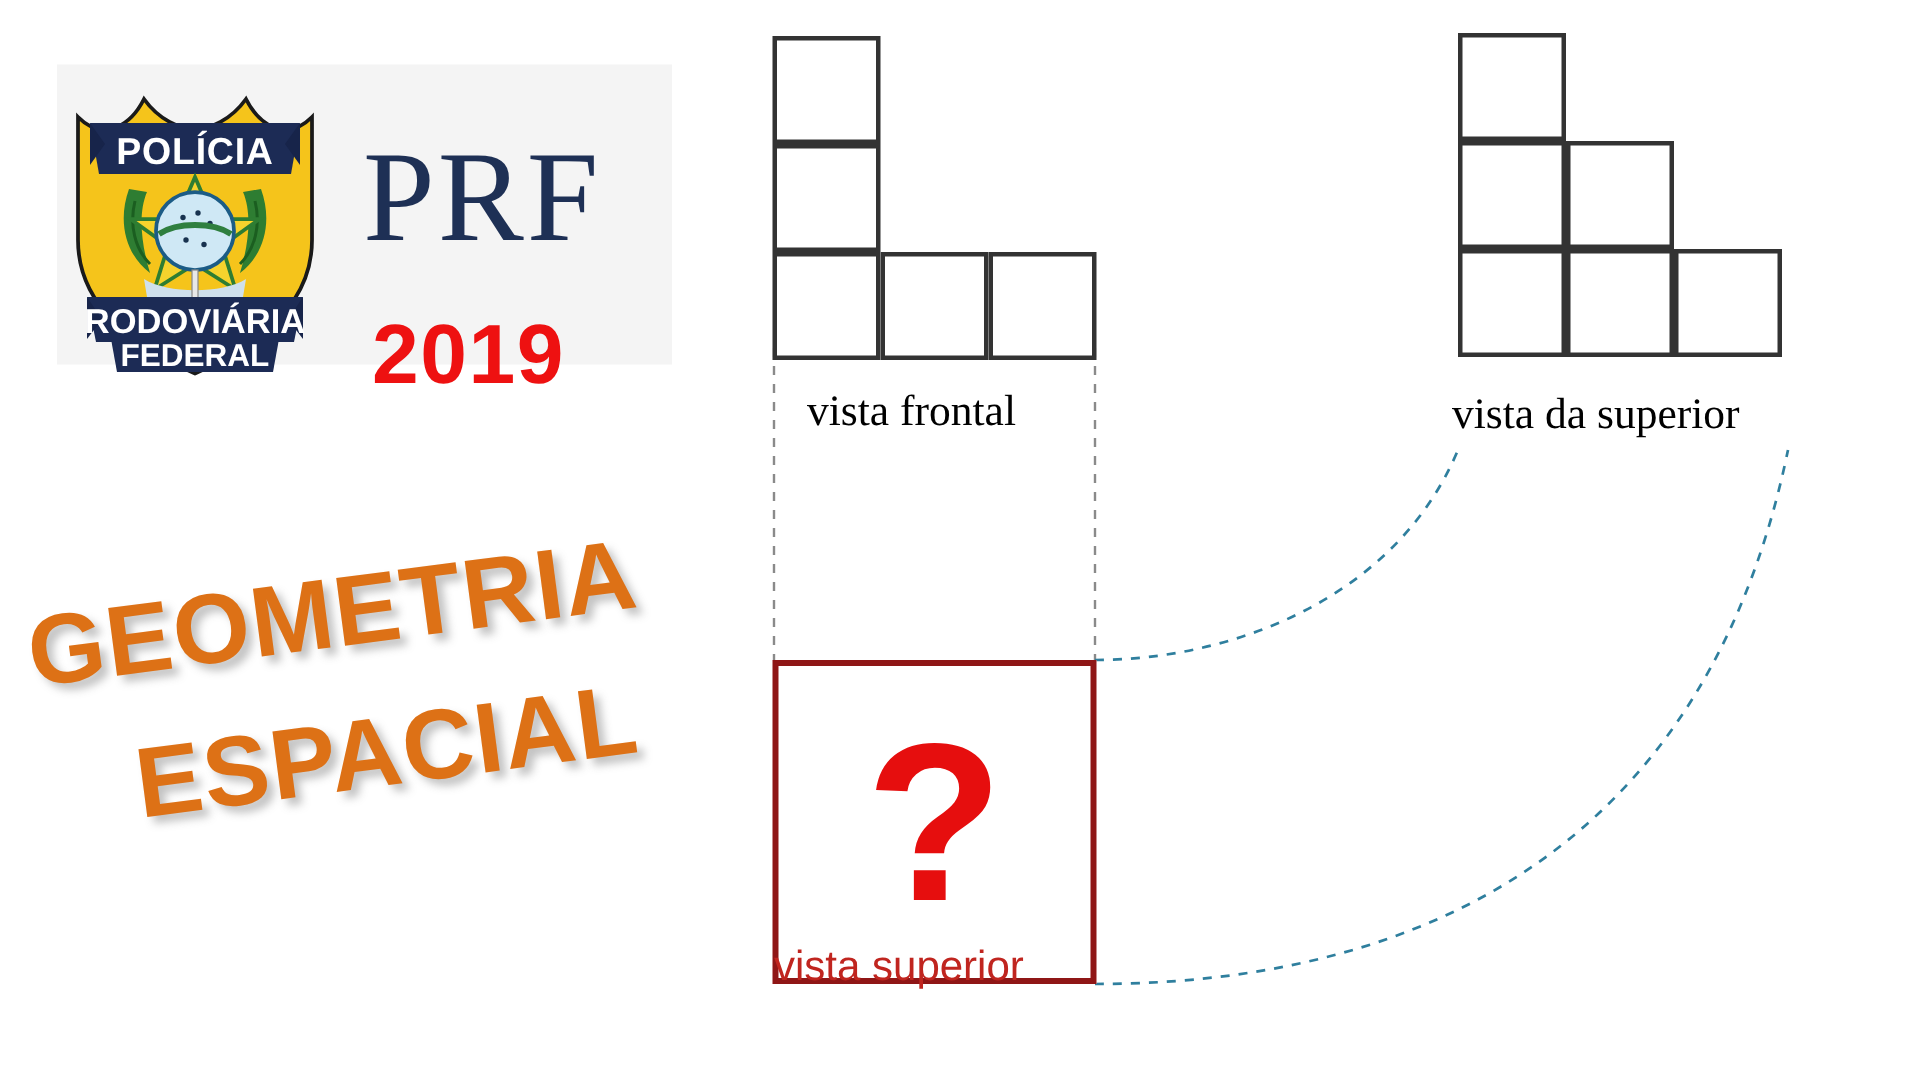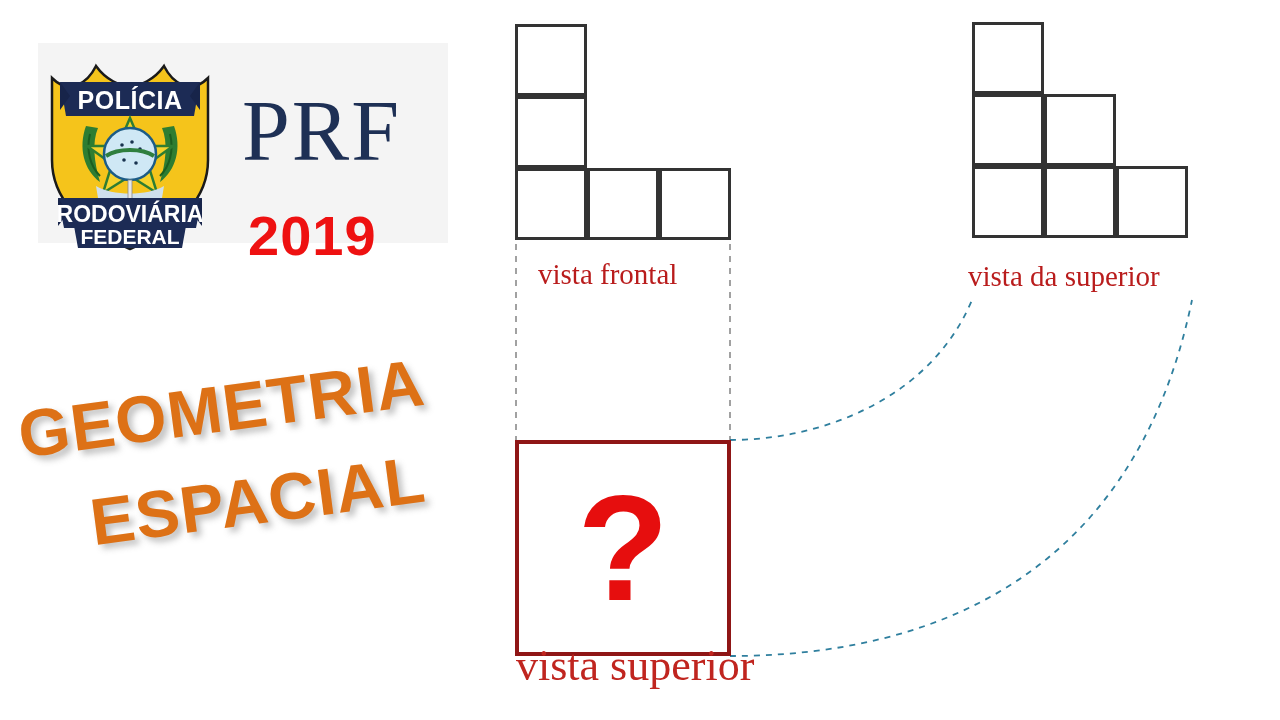--- a/index.html
+++ b/index.html
@@ -56,21 +56,21 @@
   .cell{
     position:absolute;
     box-sizing:border-box;
     border:3px solid #333333;
     background:#ffffff;
   }
   .view-label{
     position:absolute;
     font-family:"Liberation Serif", serif;
     font-size:29px;line-height:32px;
-    color:#b91c1c;
+    color:#000000;
     white-space:nowrap;
   }
 
   #view-frontal{left:515px;top:24px;}
   #label-frontal{left:538px;top:258px;}
 
   #view-esquerda{left:972px;top:22px;}
   #label-esquerda{left:968px;top:260px;}
 
   
@@ -81,23 +81,23 @@
     background:#ffffff;
   }
   #question-mark{
     position:absolute;left:515px;top:440px;width:216px;height:216px;
     display:flex;align-items:center;justify-content:center;
     font-family:"Liberation Sans", sans-serif;
     font-weight:bold;font-size:150px;line-height:150px;
     color:#e60e0e;
   }
   #label-superior{
-    position:absolute;left:516px;top:648px;
-    font-family:Liberation Serif, serif;
-    font-size:44px;line-height:36px;
+    position:absolute;left:516px;top:626px;
+    font-family:Liberation Sans, sans-serif;
+    font-size:28px;line-height:36px;
     color:#c0251f;white-space:nowrap;
   }
 
   
   #connectors{position:absolute;left:0;top:0;width:1280px;height:720px;pointer-events:none;}
 </style>
 </head>
 <body>
 
 <div id="stage">

